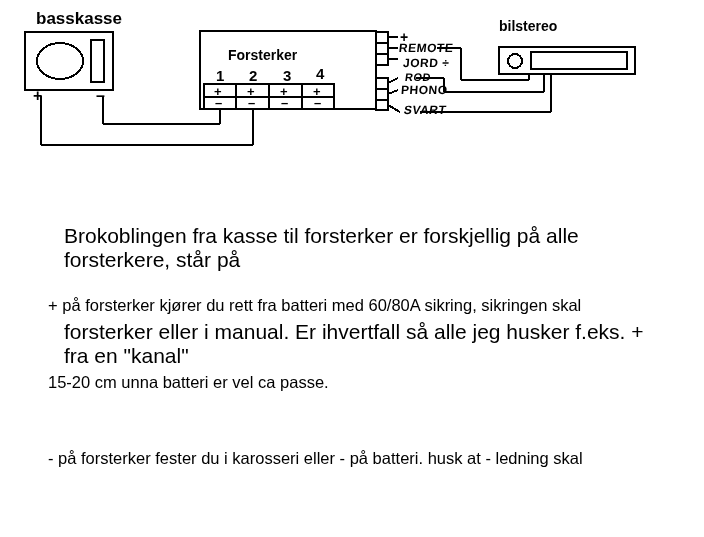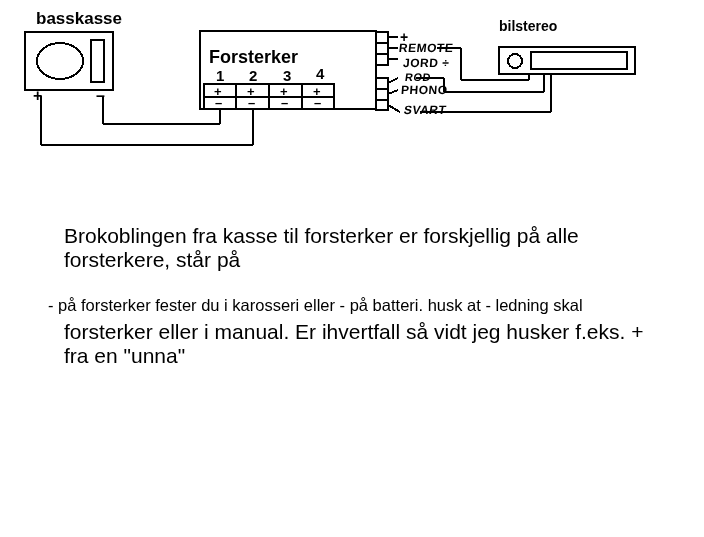--- a/index.html
+++ b/index.html
@@ -32,23 +32,23 @@
     color: #000;
     white-space: pre;
     line-height: 1;
   }
   .label-basskasse {
     left: 36px;
     top: 10px;
     font-size: 17px;
   }
   .label-forsterker {
-    left: 209px;
+    left: 228px;
     top: 48px;
-    font-size: 18px;
+    font-size: 14px;
   }
   .label-bilstereo {
     left: 499px;
     top: 19px;
     font-size: 14px;
   }
 
   .hand {
     position: absolute;
     font-family: "Liberation Sans", sans-serif;
@@ -176,24 +176,26 @@
   <div class="hand" style="left:403px; top:57px; font-size:12px; transform:skewX(-4deg);">JORD ÷</div>
   <div class="hand" style="left:405px; top:72px; font-size:11px; transform:skewX(-8deg);">ROD</div>
   <div class="hand" style="left:401px; top:84px; font-size:12px; transform:skewX(-4deg);">PHONO</div>
   <div class="hand" style="left:404px; top:104px; font-size:12px; transform:skewX(-10deg);">SVART</div>
 </div>
 
 <div class="textblock">
 
   <div class="para para-intro">
     <span class="para-line">Brokoblingen fra kasse til forsterker er forskjellig på alle forsterkere, står på</span>
-    <span class="para-line">forsterker eller i manual. Er ihvertfall så vidt jeg husker f.eks. + fra en "unna"</span>
+    <span class="para-line">forsterker eller i manual. Er ihvertfall så alle jeg husker f.eks. + fra en "kanal"</span>
   </div>
 
   <div class="para para-body">
+    <span class="para-line">+ på forsterker kjører du rett fra batteri med 60/80A sikring, sikringen skal</span>
+    <span class="para-line">15-20 cm unna batteri er vel ca passe.</span>
     <span class="para-line">- på forsterker fester du i karosseri eller - på batteri. husk at - ledning skal</span>
     
     
     
     
     
     
     
   </div>
 

